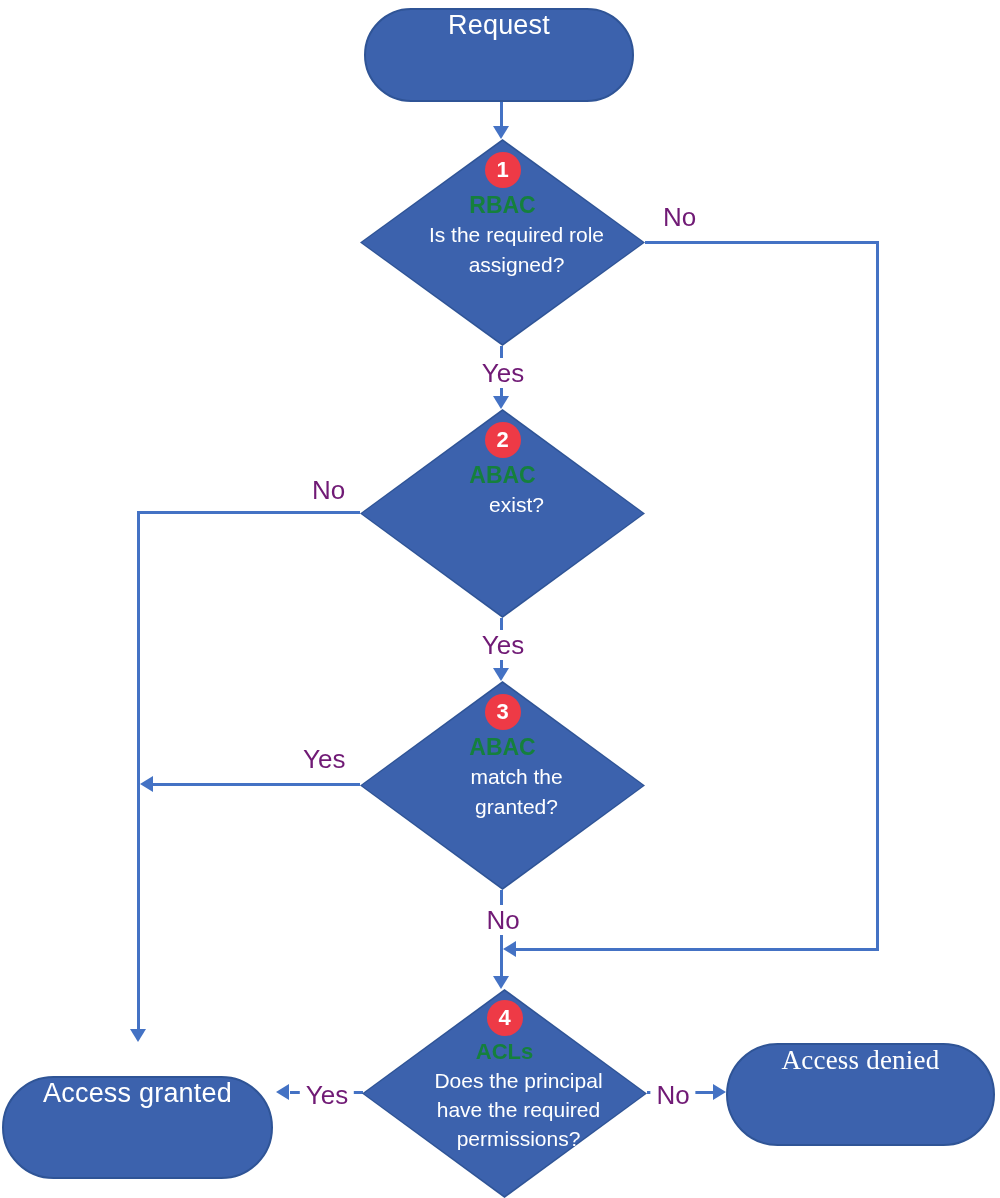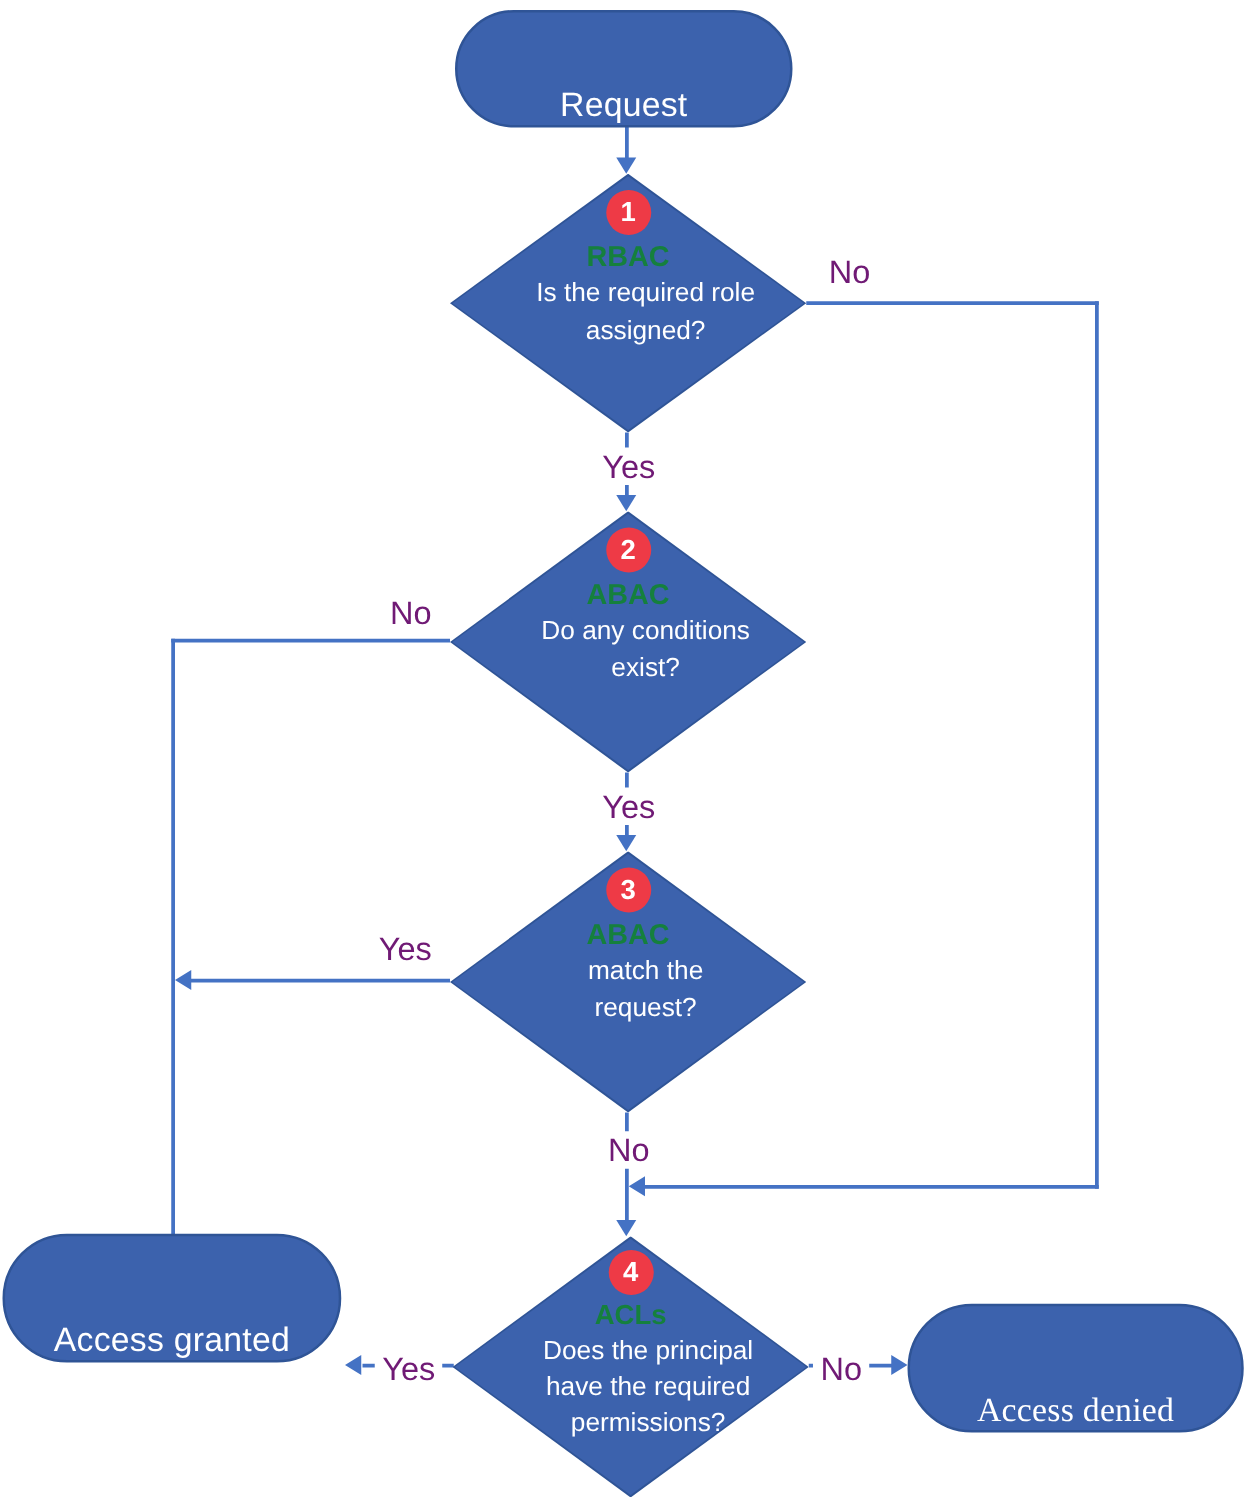--- a/index.html
+++ b/index.html
@@ -9,21 +9,21 @@
     background:#ffffff;
     font-family:"Liberation Sans", sans-serif;
     overflow:hidden;
   }
   
   .terminal{
     position:absolute;
     background:#3c62ad;
     border:2px solid #2f5496;
     border-radius:52px;
-    display:flex;align-items:flex-end;justify-content:center;
+    display:flex;align-items:flex-start;justify-content:center;
     color:#ffffff;
     font-size:27px;
     letter-spacing:.2px;
     box-sizing:border-box;
   }
   
   .diamond{
     position:absolute;
   }
   .diamond .shape-border{
@@ -138,49 +138,48 @@
       <div class="qline">assigned?</div>
     </div>
   </div>
 
   <div class="diamond" style="left:360px;top:409px;width:285px;height:209px;">
     <div class="shape-border"></div>
     <div class="shape-fill"></div>
     <div class="content">
       <div class="badge">2</div>
       <div class="subtitle">ABAC</div>
-      <div class="qline">Do any conditions</div>
       <div class="qline">exist?</div>
     </div>
   </div>
 
   <div class="diamond" style="left:360px;top:681px;width:285px;height:209px;">
     <div class="shape-border"></div>
     <div class="shape-fill"></div>
     <div class="content">
       <div class="badge">3</div>
       <div class="subtitle">ABAC</div>
       <div class="qline">match the</div>
-      <div class="qline">request?</div>
+      <div class="qline">granted?</div>
     </div>
   </div>
 
   <div class="diamond" style="left:362px;top:989px;width:285px;height:209px;">
     <div class="shape-border"></div>
     <div class="shape-fill"></div>
     <div class="content" style="padding-top:11px;">
       <div class="badge">4</div>
       <div class="subtitle" style="font-size:22px;line-height:28px;">ACLs</div>
       <div class="qline" style="line-height:29px;">Does the principal</div>
       <div class="qline" style="line-height:29px;">have the required</div>
       <div class="qline" style="line-height:29px;">permissions?</div>
     </div>
   </div>
 
-  <div class="terminal" style="left:2px;top:987px;width:271px;height:103px;">
+  <div class="terminal" style="left:2px;top:1076px;width:271px;height:103px;">
     <span>Access granted</span>
   </div>
 
   <div class="terminal" style="left:726px;top:1043px;width:269px;height:103px;font-family:Liberation Serif, serif;">
     <span>Access denied</span>
   </div>
 
 </div>
 
 </body></html>

